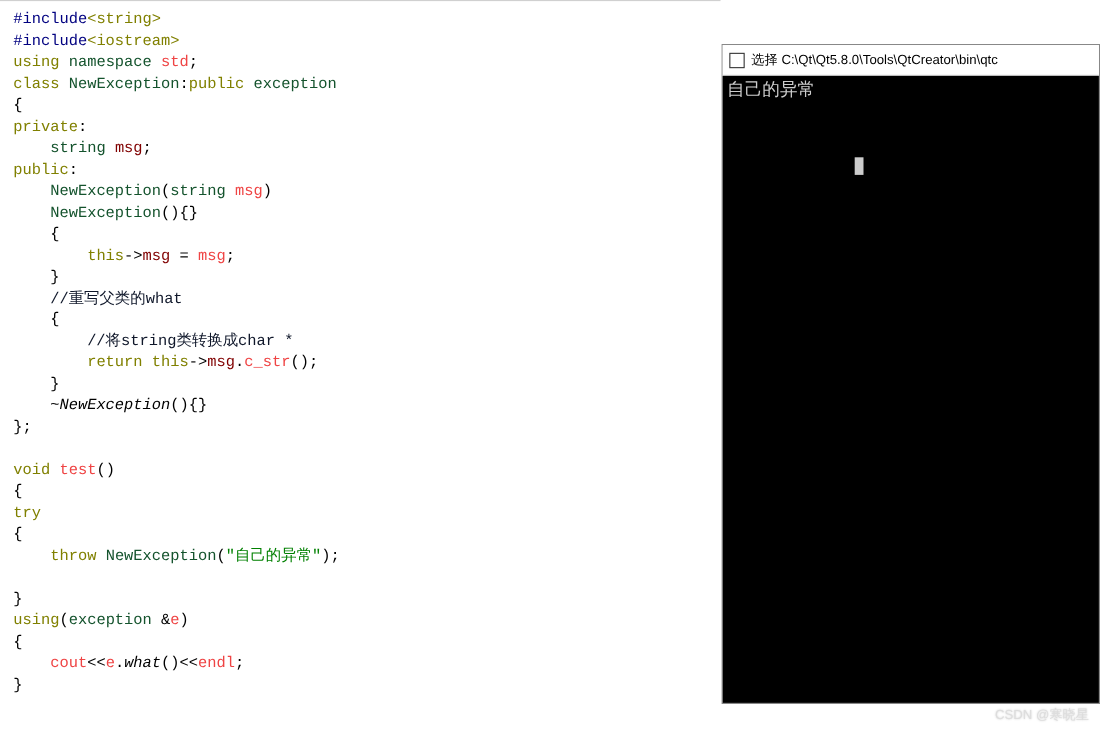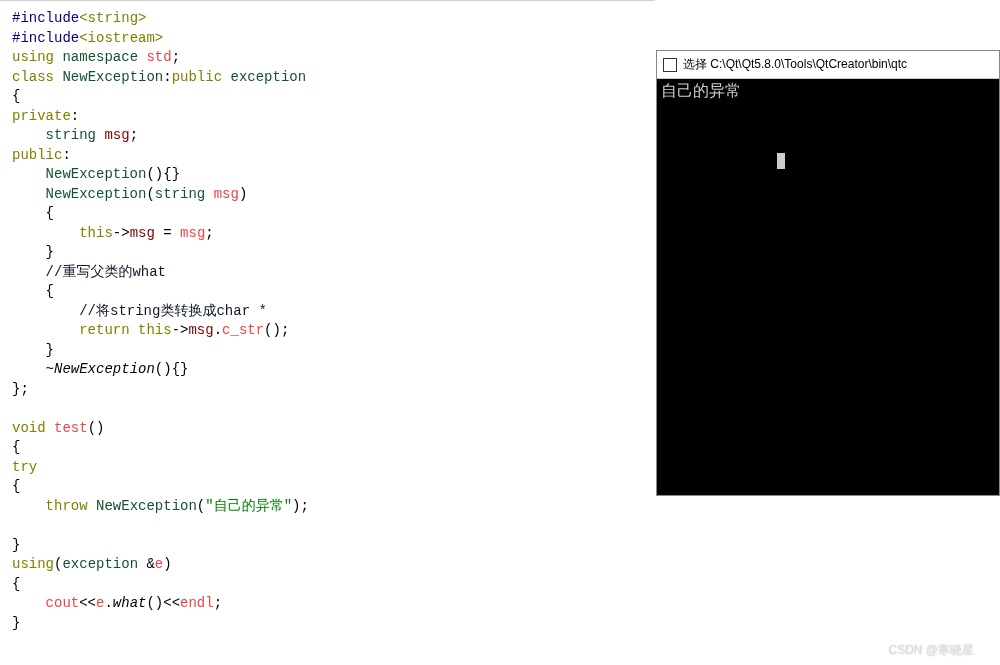--- a/index.html
+++ b/index.html
@@ -30,23 +30,23 @@
     .ident { color: #ef4444; }
     .func { color: #000000; font-style: italic; }
     .comment { color: #0f172a; }
     .string { color: #008000; }
     .punct { color: #000000; }
     .maroon { color: #800000; }
 
     .console-window {
       position: absolute;
       left: 656px;
-      top: 50px;
+      top: 40px;
       width: 344px;
-      height: 446px;
+      height: 600px;
       border: 1px solid #888;
       background: #fff;
     }
     .console-title {
       height: 28px;
       background: #fff;
       display: flex;
       align-items: center;
       padding: 0 6px;
       font-family: 'Microsoft YaHei', sans-serif;
@@ -76,43 +76,43 @@
     .cursor {
       position: absolute;
       left: 120px;
       top: 74px;
       width: 8px;
       height: 16px;
       background: #ccc;
     }
     .watermark {
       position: absolute;
-      right: 26px;
+      right: 10px;
       bottom: 6px;
       font-family: 'Microsoft YaHei', sans-serif;
       font-size: 12px;
       color: #ddd;
       z-index: 5;
       text-shadow: 0 0 2px rgba(0,0,0,0.2);
     }
   </style>
 </head>
 <body>
 
 <div class="editor">
 <div class="line"><span class="preproc">#include</span><span class="olive">&lt;string&gt;</span></div>
 <div class="line"><span class="preproc">#include</span><span class="olive">&lt;iostream&gt;</span></div>
 <div class="line"><span class="olive">using</span> <span class="type">namespace</span> <span class="ident">std</span><span class="punct">;</span></div>
 <div class="line"><span class="olive">class</span> <span class="type">NewException</span><span class="punct">:</span><span class="olive">public</span> <span class="type">exception</span></div>
 <div class="line"><span class="punct">{</span></div>
 <div class="line"><span class="olive">private</span><span class="punct">:</span></div>
 <div class="line">    <span class="type">string</span> <span class="maroon">msg</span><span class="punct">;</span></div>
 <div class="line"><span class="olive">public</span><span class="punct">:</span></div>
+<div class="line">    <span class="type">NewException</span><span class="punct">(</span><span class="type">string</span> <span class="ident">msg</span><span class="punct">)</span></div>
 <div class="line">    <span class="type">NewException</span><span class="punct">(){}</span></div>
-<div class="line">    <span class="type">NewException</span><span class="punct">(</span><span class="type">string</span> <span class="ident">msg</span><span class="punct">)</span></div>
 <div class="line"><span class="punct">    {</span></div>
 <div class="line">        <span class="olive">this</span><span class="punct">-&gt;</span><span class="maroon">msg</span><span class="punct"> = </span><span class="ident">msg</span><span class="punct">;</span></div>
 <div class="line"><span class="punct">    }</span></div>
 <div class="line"><span class="comment">    //重写父类的what</span></div>
 <div class="line"><span class="punct">    {</span></div>
 <div class="line"><span class="comment">        //将string类转换成char *</span></div>
 <div class="line">        <span class="olive">return</span> <span class="olive">this</span><span class="punct">-&gt;</span><span class="maroon">msg</span><span class="punct">.</span><span class="ident">c_str</span><span class="punct">();</span></div>
 <div class="line"><span class="punct">    }</span></div>
 <div class="line">    <span class="punct">~</span><span class="func">NewException</span><span class="punct">(){}</span></div>
 <div class="line"><span class="punct">};</span></div>

